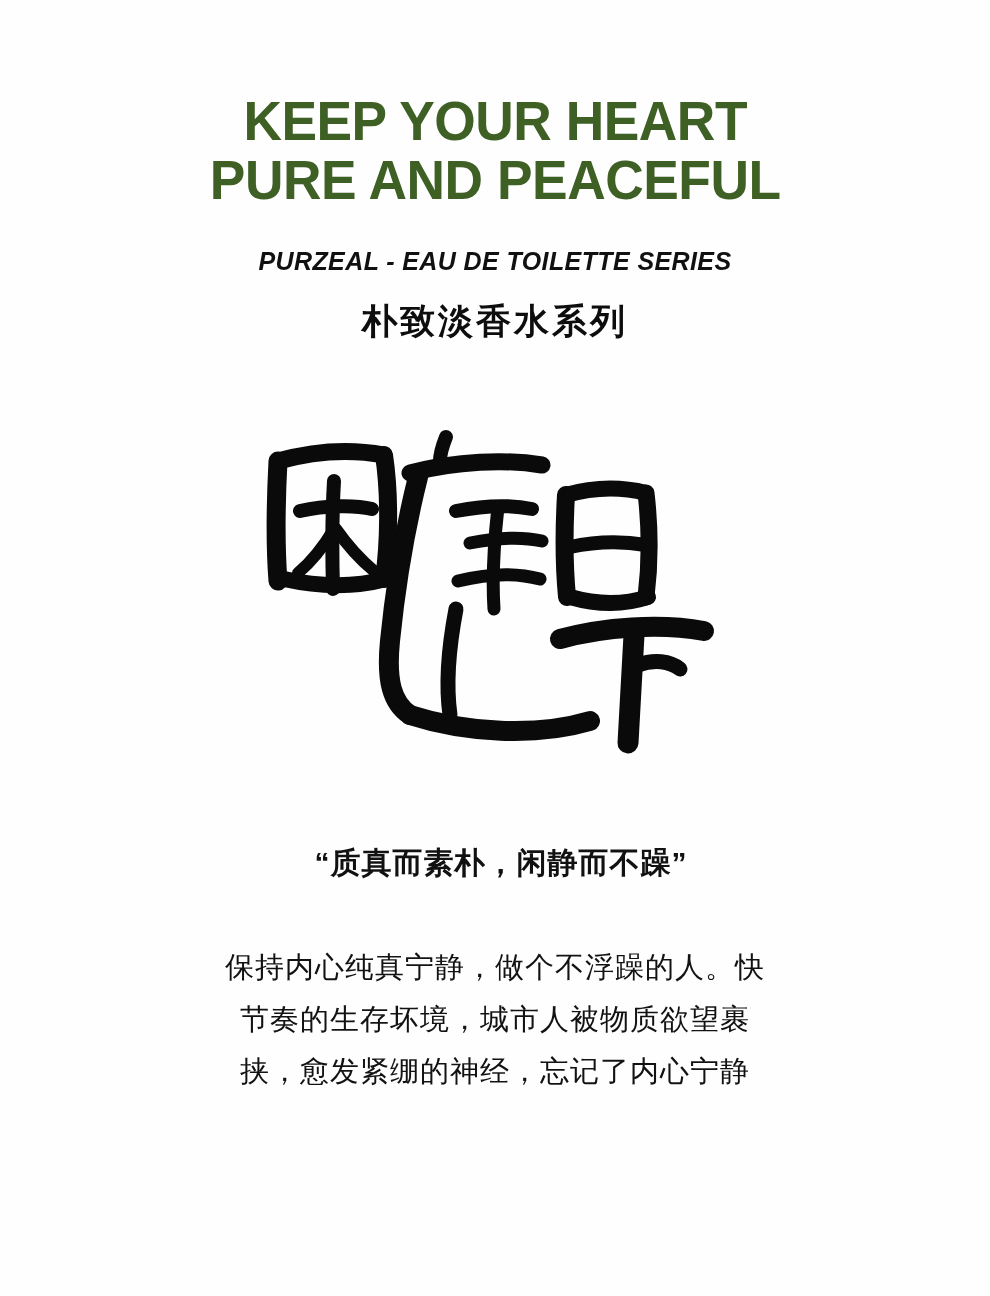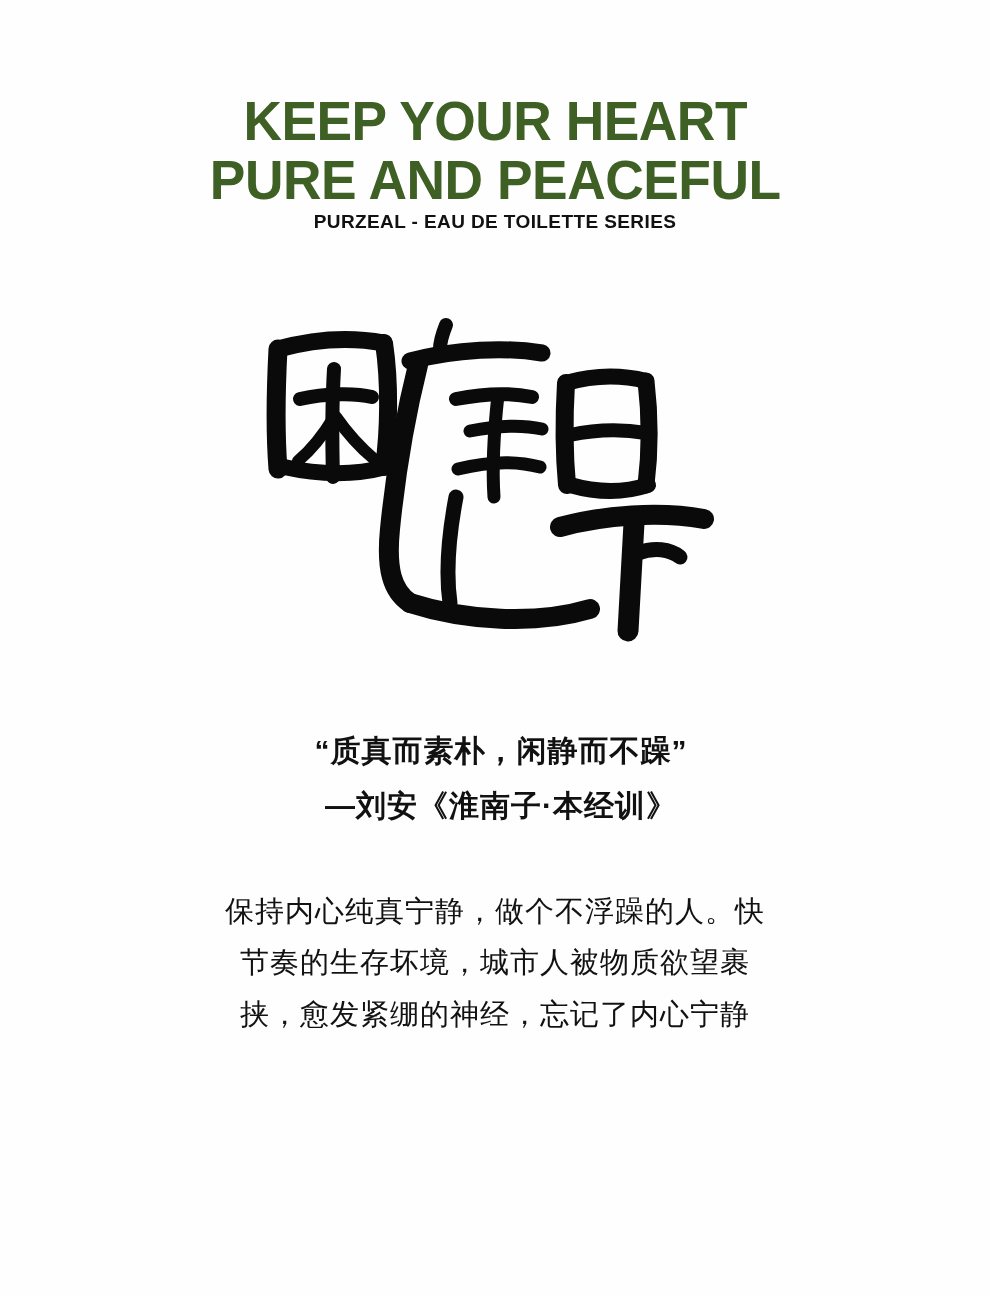--- a/index.html
+++ b/index.html
@@ -37,26 +37,28 @@
     font-stretch: condensed;
     transform: scaleX(0.97);
   }
   .headline .line {
     display: block;
     white-space: nowrap;
   }
 
   
   .sub-en {
+    margin-top: 36px;
     text-align: center;
     color: #111111;
     font-weight: bold;
-    font-size: 19px;
+    font-size: 25px;
     letter-spacing: 0.4px;
     white-space: nowrap;
+    font-style: italic;
   }
   .sub-cn {
     margin-top: 22px;
     text-align: center;
     color: #0d0d0d;
     font-weight: bold;
     font-size: 35px;
     letter-spacing: 3px;
     white-space: nowrap;
   }
@@ -110,20 +112,21 @@
 <body>
 
 <div class="poster">
 
   <div class="headline">
     <span class="line">KEEP YOUR HEART</span>
     <span class="line">PURE AND PEACEFUL</span>
   </div>
 
   <div class="sub-en">PURZEAL - EAU DE TOILETTE SERIES</div>
+  <div class="sub-cn">朴致淡香水系列</div>
 
   <div class="calligraphy">
     <svg viewBox="0 0 470 370" xmlns="http://www.w3.org/2000/svg" aria-hidden="true">
       <g fill="none" stroke="#0a0a0a" stroke-linecap="round" stroke-linejoin="round">
 
         <path d="M18 58 C16 96 15 140 18 178" stroke-width="19"></path>
         <path d="M18 58 C54 48 92 46 124 52" stroke-width="17"></path>
         <path d="M124 52 C130 92 129 140 124 176" stroke-width="18"></path>
         <path d="M24 176 C60 184 96 184 126 176" stroke-width="16"></path>
 
@@ -153,20 +156,19 @@
 
         <path d="M300 236 C344 224 400 220 444 228" stroke-width="20"></path>
         <path d="M374 232 C372 272 370 308 368 340" stroke-width="21"></path>
         <path d="M378 262 C394 256 410 258 420 266" stroke-width="15"></path>
       </g>
     </svg>
   </div>
 
   <div class="quote">
     <span>“质真而素朴，闲静而不躁”</span>
-    <span class="attrib">—刘安《淮南子·本经训》</span>
   </div>
 
   <div class="body-copy">
     <p>保持内心纯真宁静，做个不浮躁的人。快节奏的生存坏境，城市人被物质欲望裹挟，愈发紧绷的神经，忘记了内心宁静</p>
   </div>
 
 </div>
 
 </body></html>

